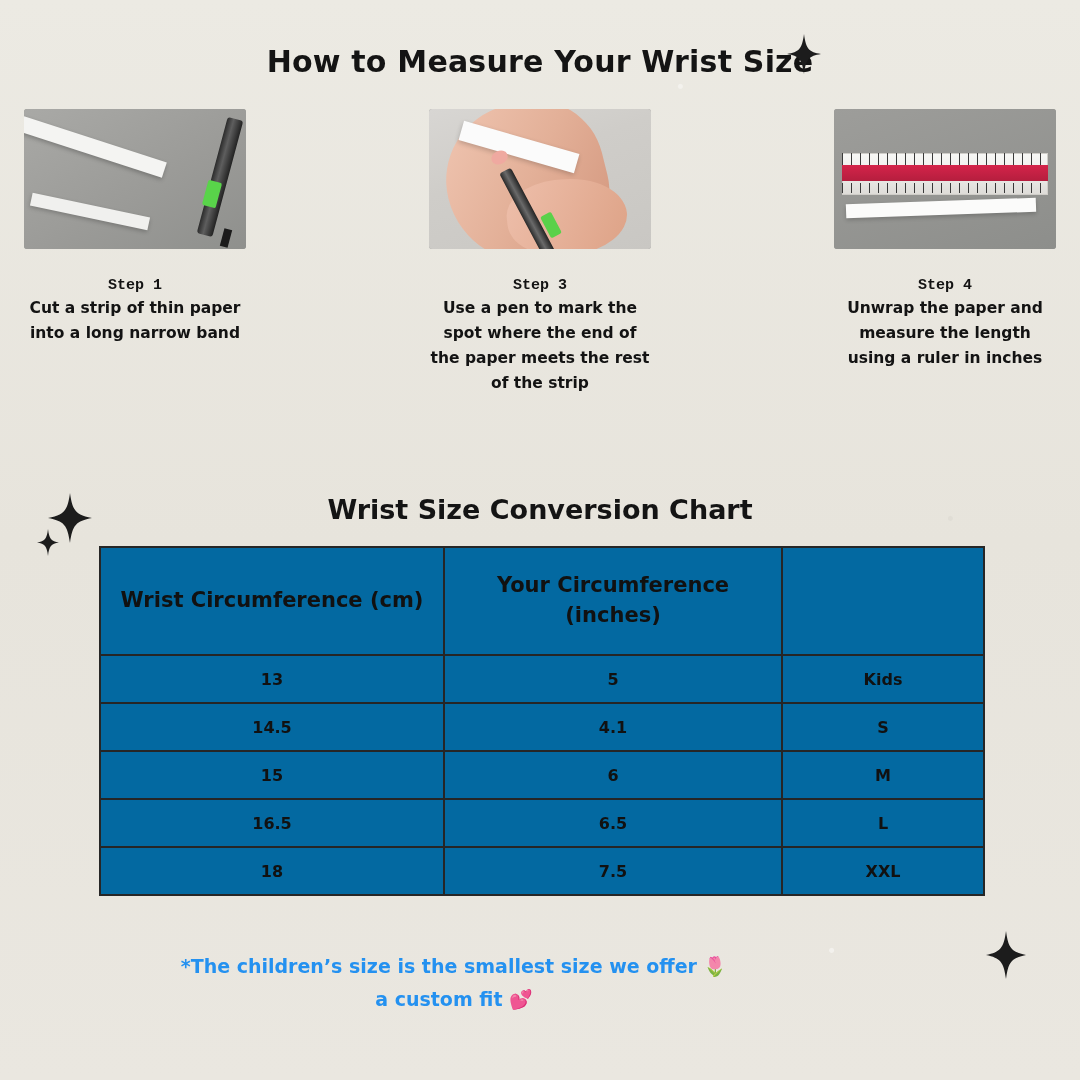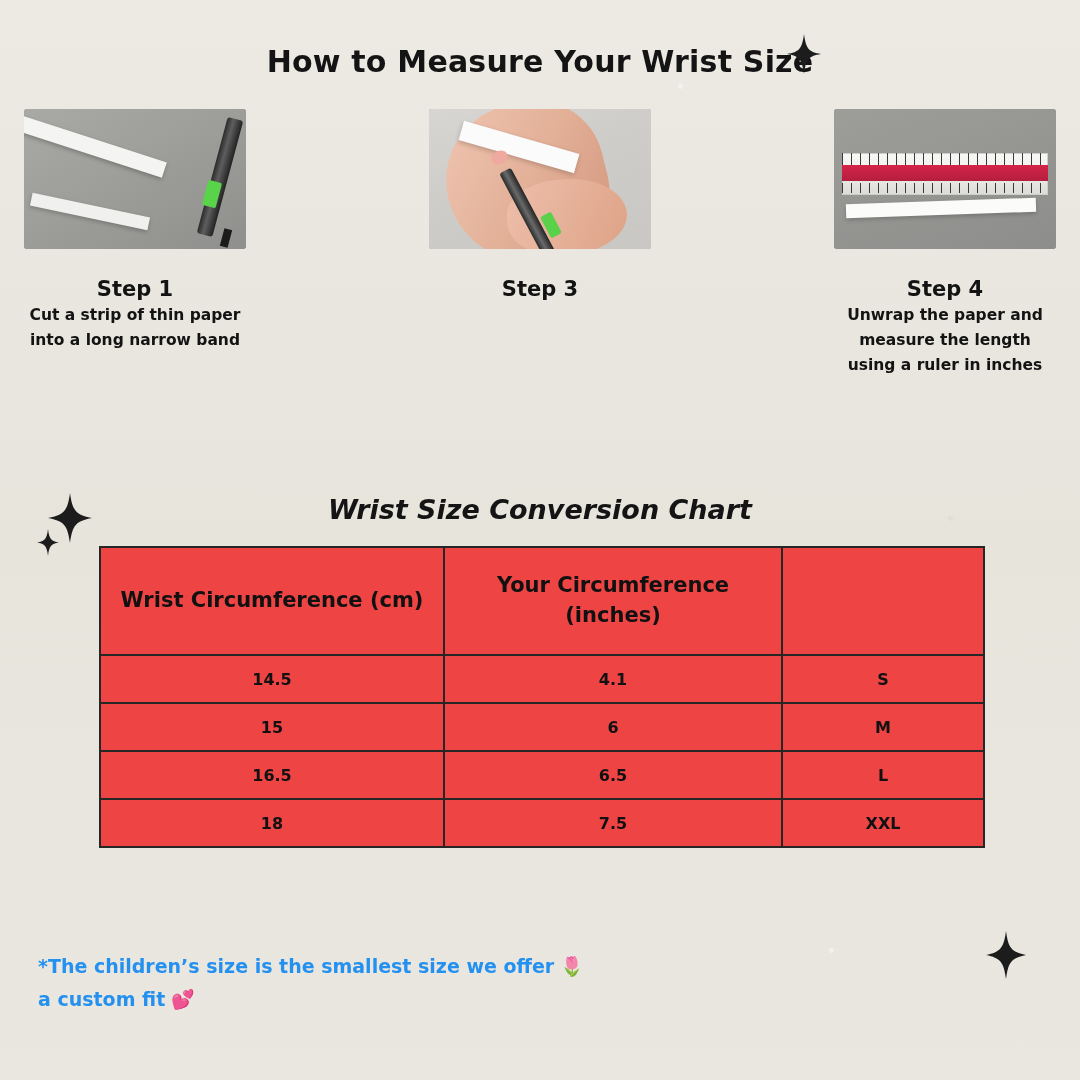--- a/index.html
+++ b/index.html
@@ -63,24 +63,25 @@
   .step-photo {
     width: 222px;
     height: 140px;
     border-radius: 3px;
     overflow: hidden;
     position: relative;
     background: #9a9a97;
   }
   .step-label {
     text-align: center;
-    font-size: 21px;
+    font-size: 15px;
     font-weight: bold;
     margin-top: 28px;
     color: #131313;
+    font-family: Liberation Mono, monospace;
   }
   .step-desc {
     text-align: center;
     font-size: 15.5px;
     font-weight: bold;
     line-height: 1.62;
     margin-top: 2px;
     color: #131313;
   }
 
@@ -157,29 +158,28 @@
   h2.chart-title {
     position: absolute;
     top: 494px;
     left: 0;
     width: 1080px;
     text-align: center;
     font-size: 27px;
     font-weight: bold;
     margin: 0;
     color: #141414;
-    font-style: italic;
   }
   table.size-table {
     position: absolute;
     top: 546px;
     left: 99px;
     width: 884px;
     border-collapse: collapse;
-    background: #ef4444;
+    background: #0369a1;
     table-layout: fixed;
   }
   table.size-table th,
   table.size-table td {
     border: 2px solid #262626;
     text-align: center;
     font-weight: bold;
     color: #111;
   }
   table.size-table th {
@@ -195,20 +195,21 @@
   }
   col.c1 { width: 344px; }
   col.c2 { width: 338px; }
   col.c3 { width: 202px; }
 
   .footnote {
     position: absolute;
     top: 950px;
     left: 0;
     width: 908px;
+    text-align: center;
     color: #2491f0;
     font-size: 19px;
     font-weight: bold;
     line-height: 1.72;
     padding: 0 38px;
   }
   .footnote .line { display: block; }
 </style>
 </head>
 <body>
@@ -256,20 +257,21 @@
       <div class="step-photo">
         <div class="ph-skin"></div>
         <div class="ph3-arm"></div>
         <div class="ph3-band"></div>
         <div class="ph3-hand"></div>
         <div class="ph3-nail"></div>
         <div class="ph3-pen"></div>
         <div class="ph3-pen-grip"></div>
       </div>
       <div class="step-label">Step 3</div>
+      <div class="step-desc">Use a pen to mark the spot where the end of the paper meets the rest of the strip</div>
     </div>
 
     <div class="step">
       <div class="step-photo">
         <div class="ph4-bg"></div>
         <div class="ph4-ruler"></div>
         <div class="ph4-ruler-red"></div>
         <div class="ph4-ticks"></div>
         <div class="ph4-ticks2"></div>
         <div class="ph4-strip"></div>
@@ -290,20 +292,25 @@
       </colgroup>
     <thead>
       <tr>
         <th>Wrist Circumference (cm)</th>
         <th>Your Circumference (inches)</th>
         <th></th>
       </tr>
     </thead>
     <tbody>
       <tr>
+        <td>13</td>
+        <td>5</td>
+        <td>Kids</td>
+      </tr>
+      <tr>
         <td>14.5</td>
         <td>4.1</td>
         <td>S</td>
       </tr>
       <tr>
         <td>15</td>
         <td>6</td>
         <td>M</td>
       </tr>
       <tr>

